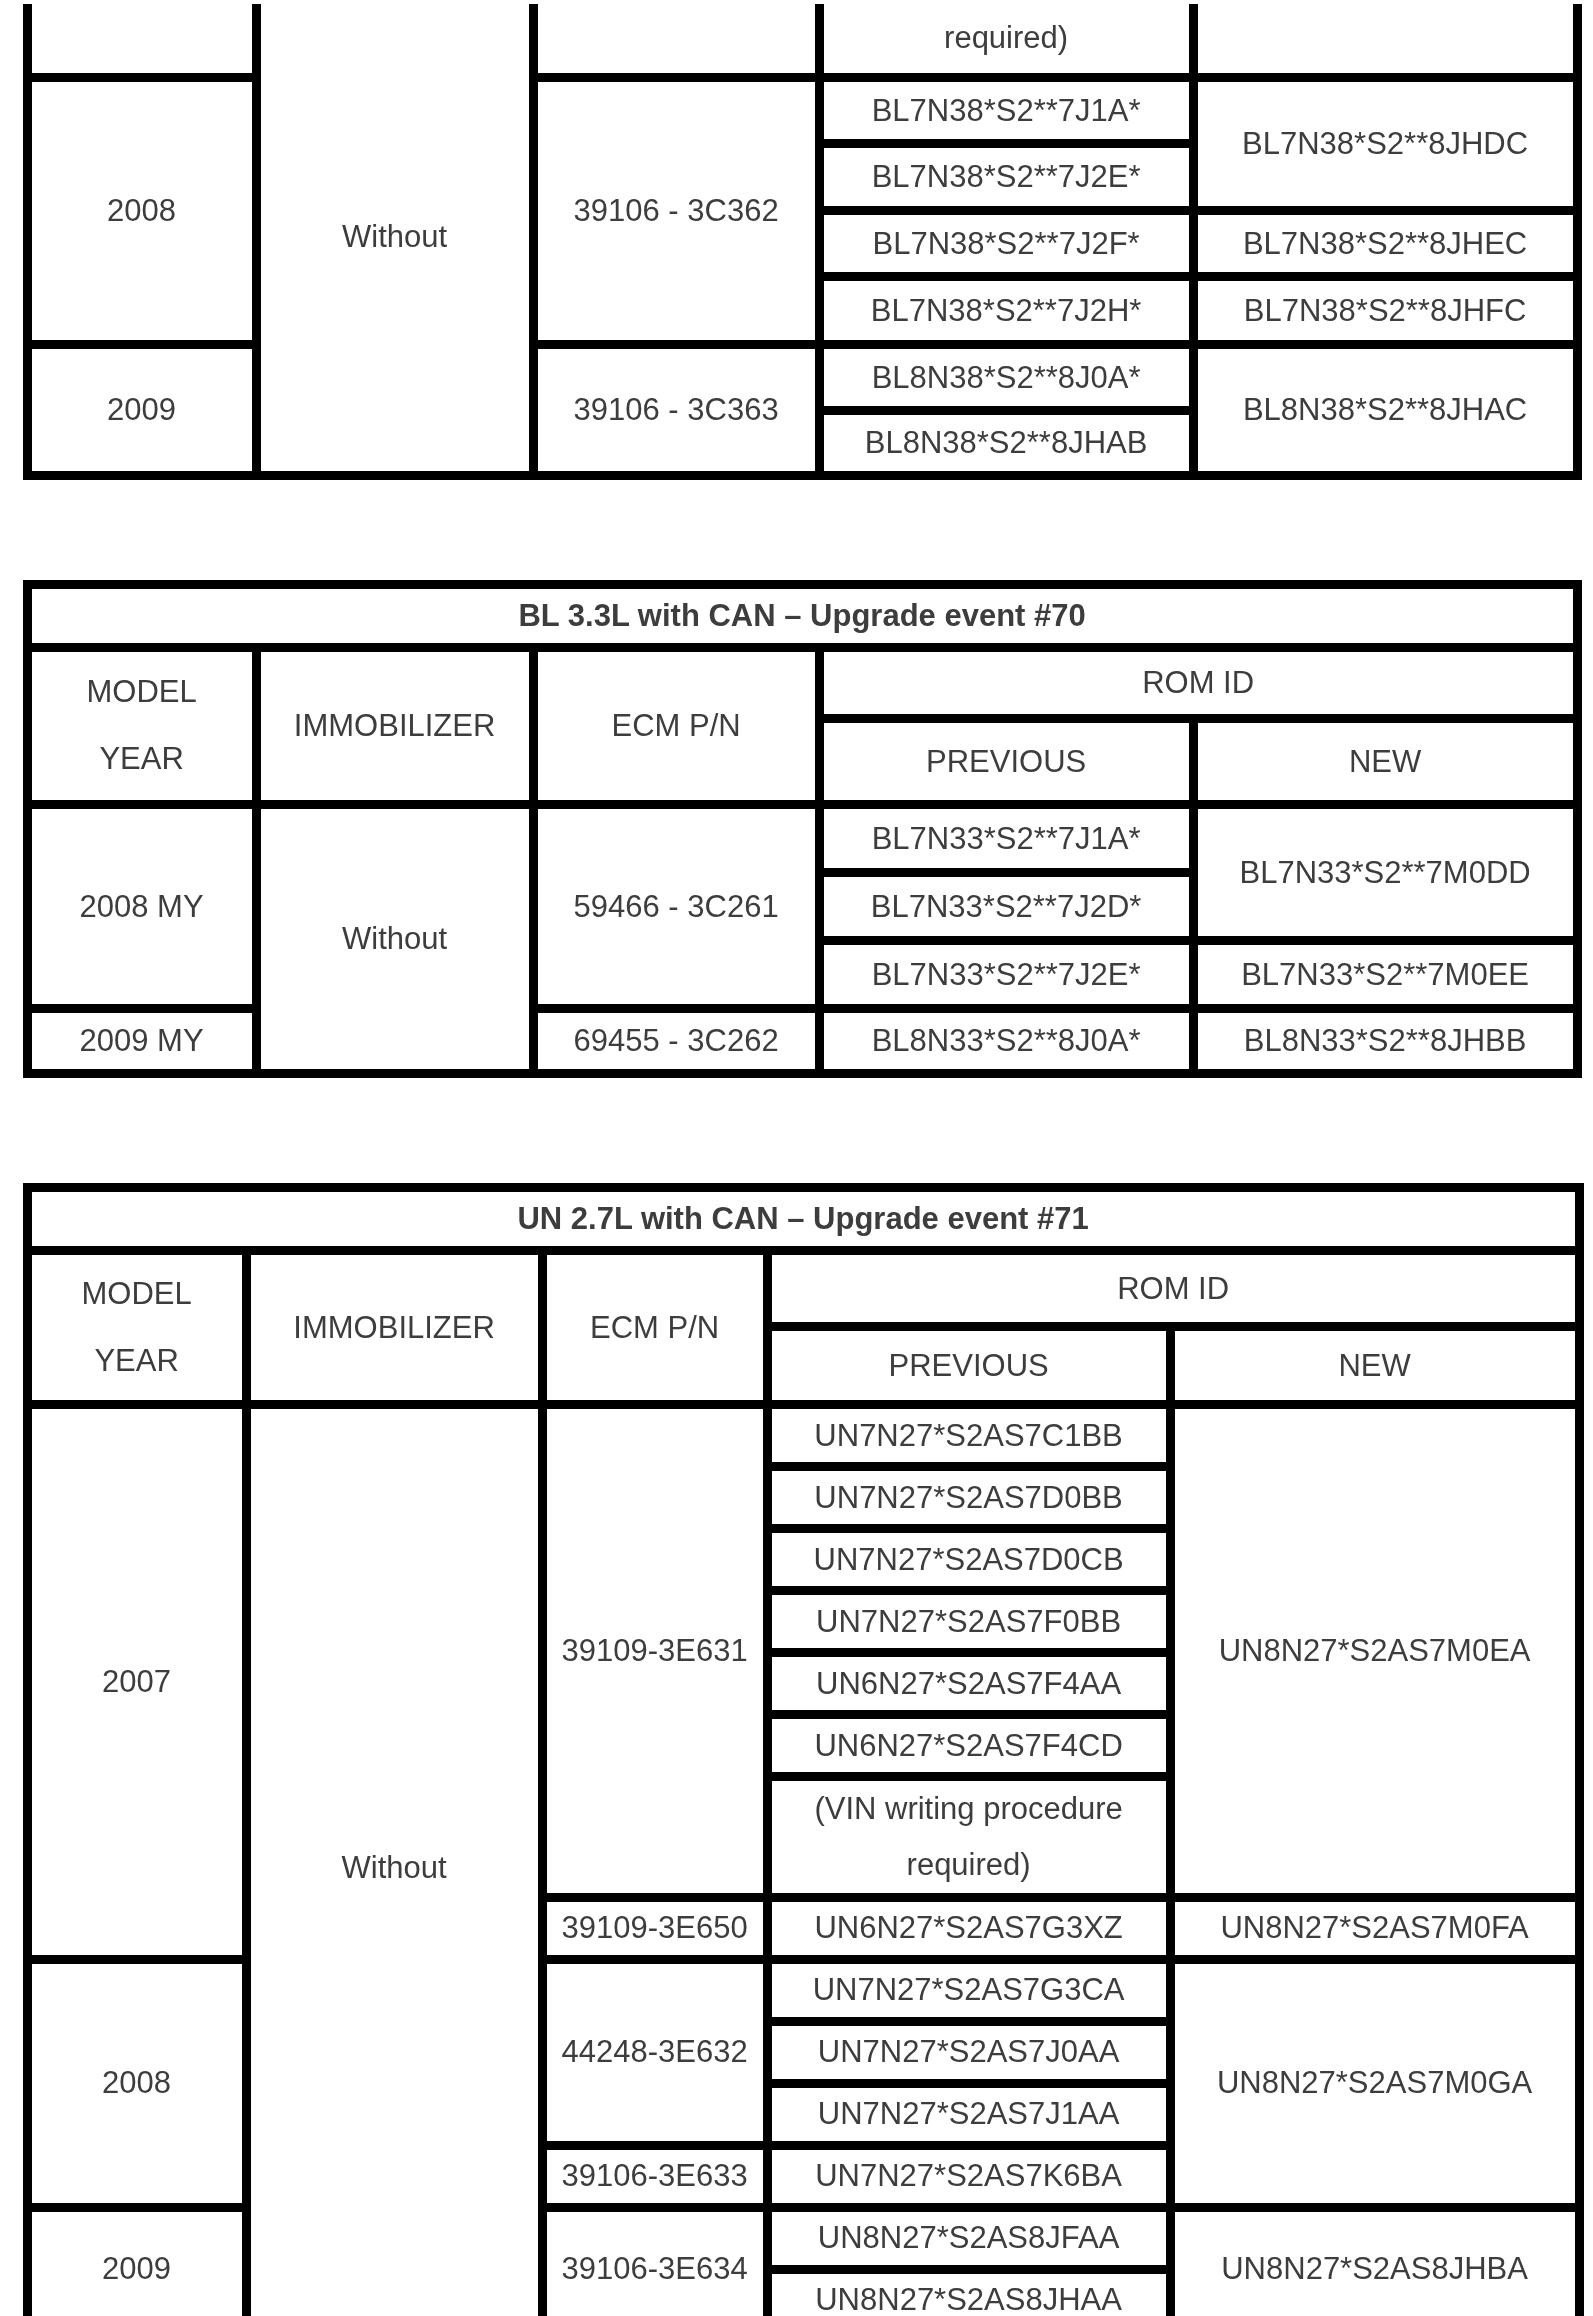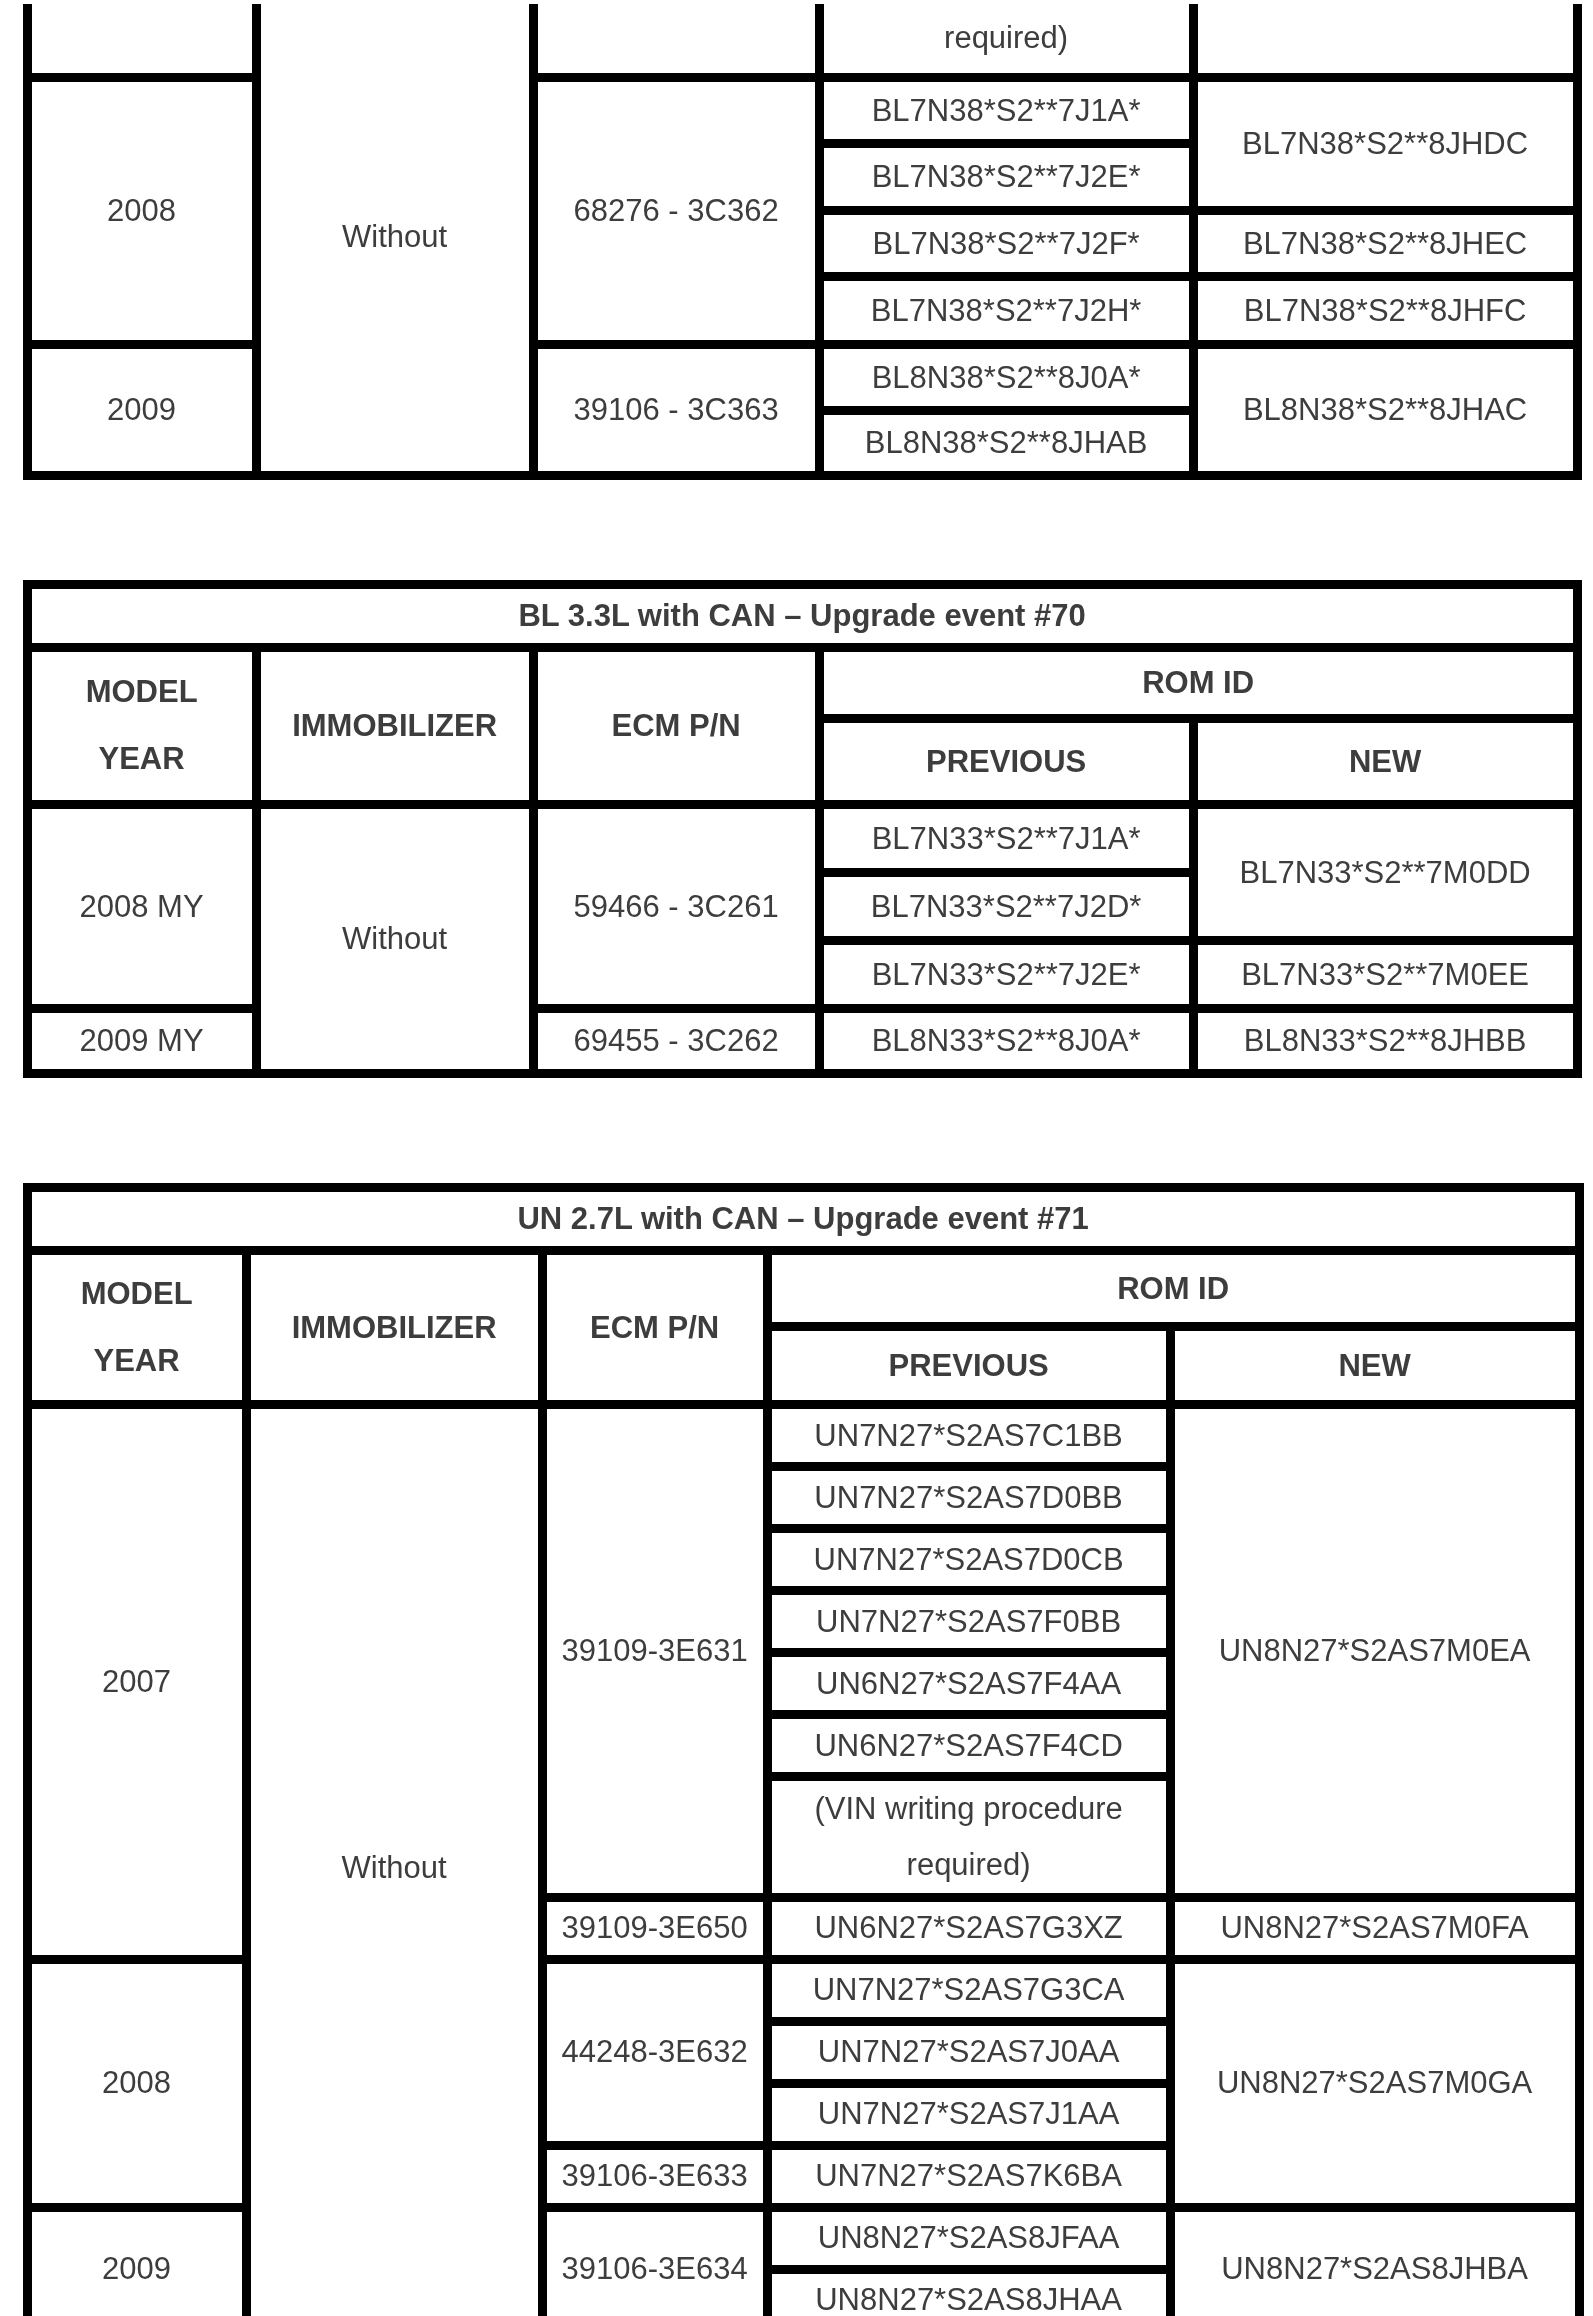--- a/index.html
+++ b/index.html
@@ -7,21 +7,21 @@
         font-family:"Liberation Sans", sans-serif;color:#3d3d3d;}
   table.tbl{border-collapse:collapse;table-layout:fixed;margin-left:22.6px;}
   table.tbl td{border:9px solid #000;padding:0;text-align:center;vertical-align:middle;
                font-size:31px;overflow:hidden;white-space:nowrap;}
   
   table.t1{margin-top:3.6px;}
   table.t1 tr.first td{border-top:none;}
   table.t2{margin-top:100px;}
   table.t3{margin-top:105px;}
   td.title{font-weight:bold;text-align:left;padding-left:7.2px;font-size:34px;}
-  td.hdr{font-weight:bold;font-size:33px;}
+  td.hdr{font-weight:normal;font-size:33px;}
   td.modelyear{line-height:2.15;}
   td.modelyear span{display:block;}
   td.note{white-space:normal;line-height:1.8;}
   
   tr.h70{height:63px;} tr.h72{height:65px;} tr.h73{height:66px;} tr.h74{height:67px;}
   tr.h75{height:68px;} tr.h78{height:71px;} tr.h82{height:74px;} tr.h84{height:76px;}
   tr.h86{height:78px;} tr.h95{height:86px;} tr.h68{height:62px;} tr.h118{height:107px;}
 </style>
 </head>
 <body>
@@ -39,21 +39,21 @@
     <tbody>
         <tr class="first h82">
       <td></td>
       <td rowspan="7">Without</td>
       <td></td>
       <td>required)</td>
       <td></td>
     </tr>
     <tr class="h73">
       <td rowspan="4">2008</td>
-      <td rowspan="4">68276 - 3C362</td>
+      <td rowspan="4">39106 - 3C362</td>
       <td>BL7N38*S2**7J1A*</td>
       <td rowspan="2">BL7N38*S2**8JHDC</td>
     </tr>
     <tr class="h74">
       <td>BL7N38*S2**7J2E*</td>
     </tr>
     <tr class="h73">
       <td>BL7N38*S2**7J2F*</td>
       <td>BL7N38*S2**8JHEC</td>
     </tr>

